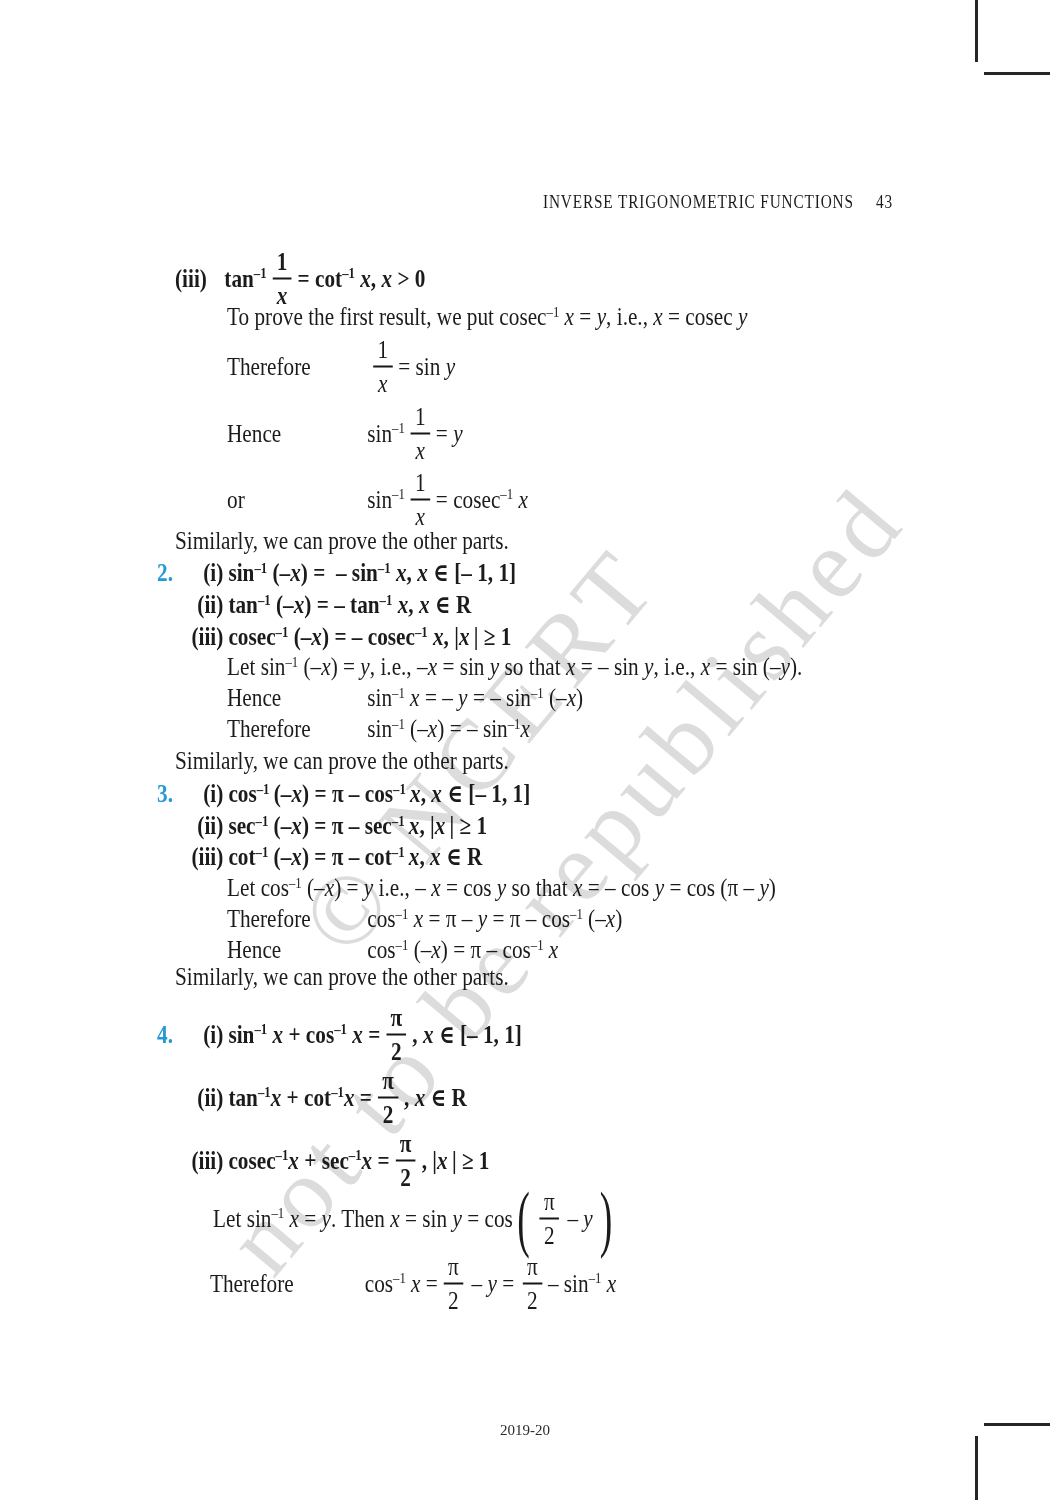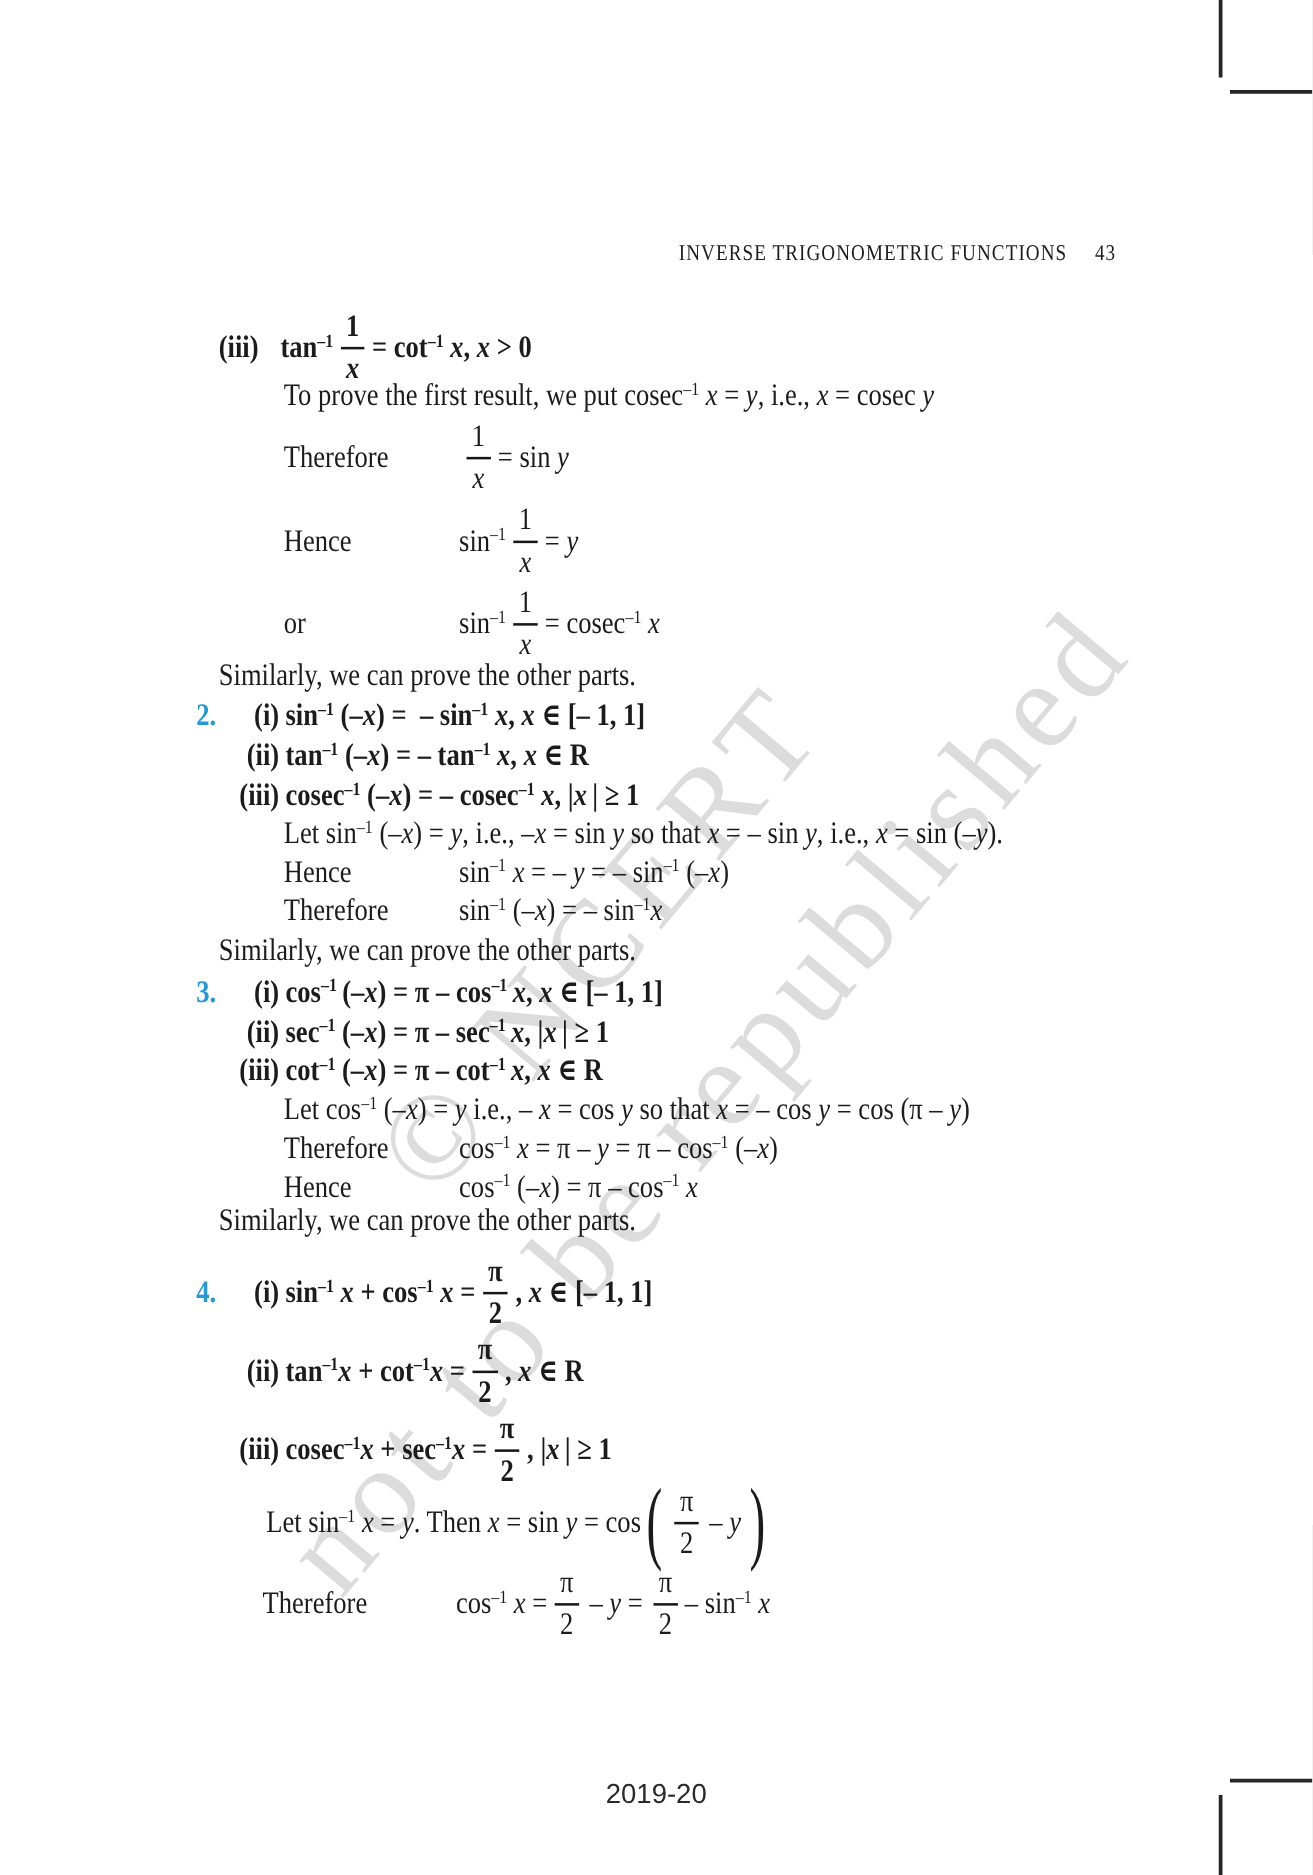--- a/index.html
+++ b/index.html
@@ -25,21 +25,21 @@
   .frac .fn { display:block; padding:0 5px 4px; border-bottom:2px solid #161616; }
   .frac .fd { display:block; padding-top:3px; }
   .mx { margin:0 3px; }
   .bigp { font-size:74px; line-height:0.75; display:inline-block; transform:scaleX(0.6); font-weight:400; }
   .hdr {
     position:absolute; left:543px; top:192px; display:flex; gap:26px; z-index:2;
     font-size:18px; letter-spacing:1px; transform-origin:0 0; transform:scaleX(0.85);
   }
   .ftr {
     position:absolute; top:1422px; left:50%; transform:translateX(-50%); z-index:2;
-    font-family:Liberation Sans, sans-serif; font-size:22px; color:#2a2a2a;text-align:center;
+    font-family:Liberation Serif, serif; font-size:15px; color:#2a2a2a;text-align:center;
   }
   .wm {
     position:absolute; z-index:1; white-space:nowrap; color:#dcdcdc;
     font-family:"Liberation Serif","DejaVu Serif",serif; font-size:100px;
   }
   .wm1 { left:480px; top:750px; letter-spacing:10px; transform:translate(-50%,-50%) rotate(-50deg); }
   .wm2 { left:565px; top:880px; letter-spacing:7px;  transform:translate(-50%,-50%) rotate(-50deg); }
   .crop { position:absolute; background:#262626; z-index:3; }
 </style>
 </head>

